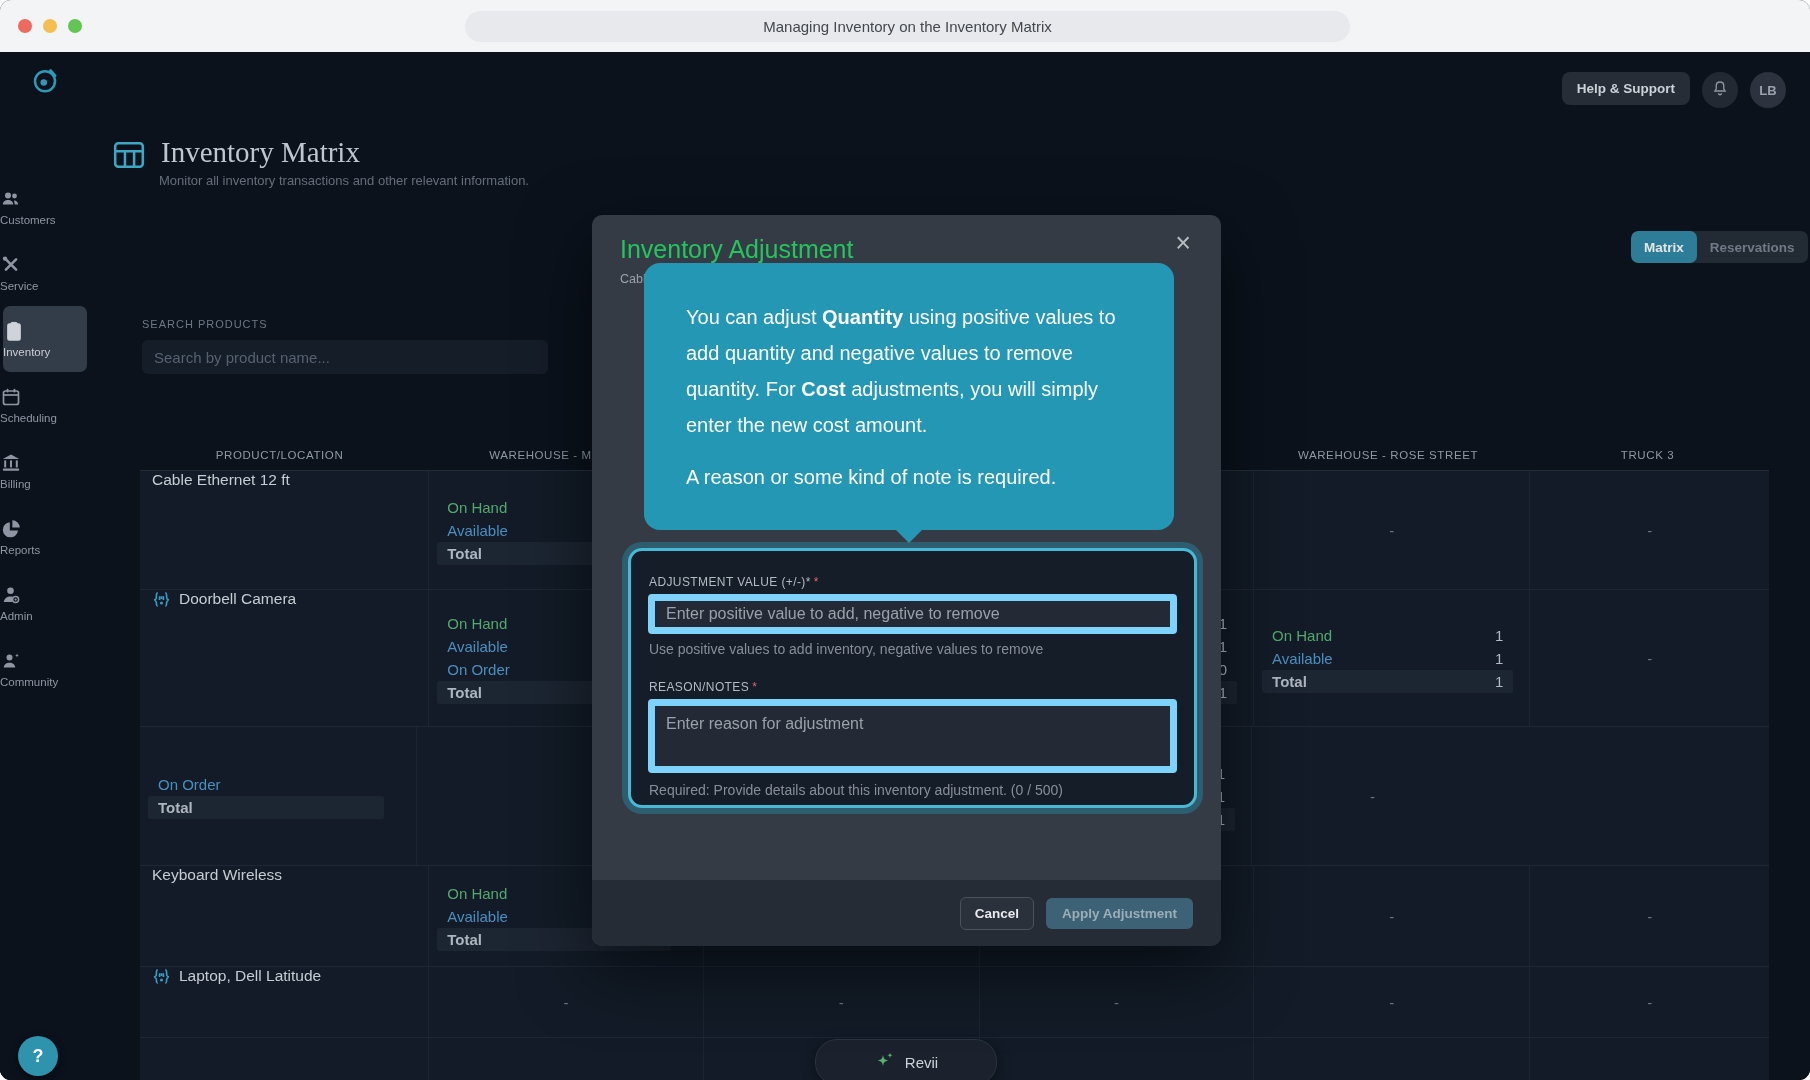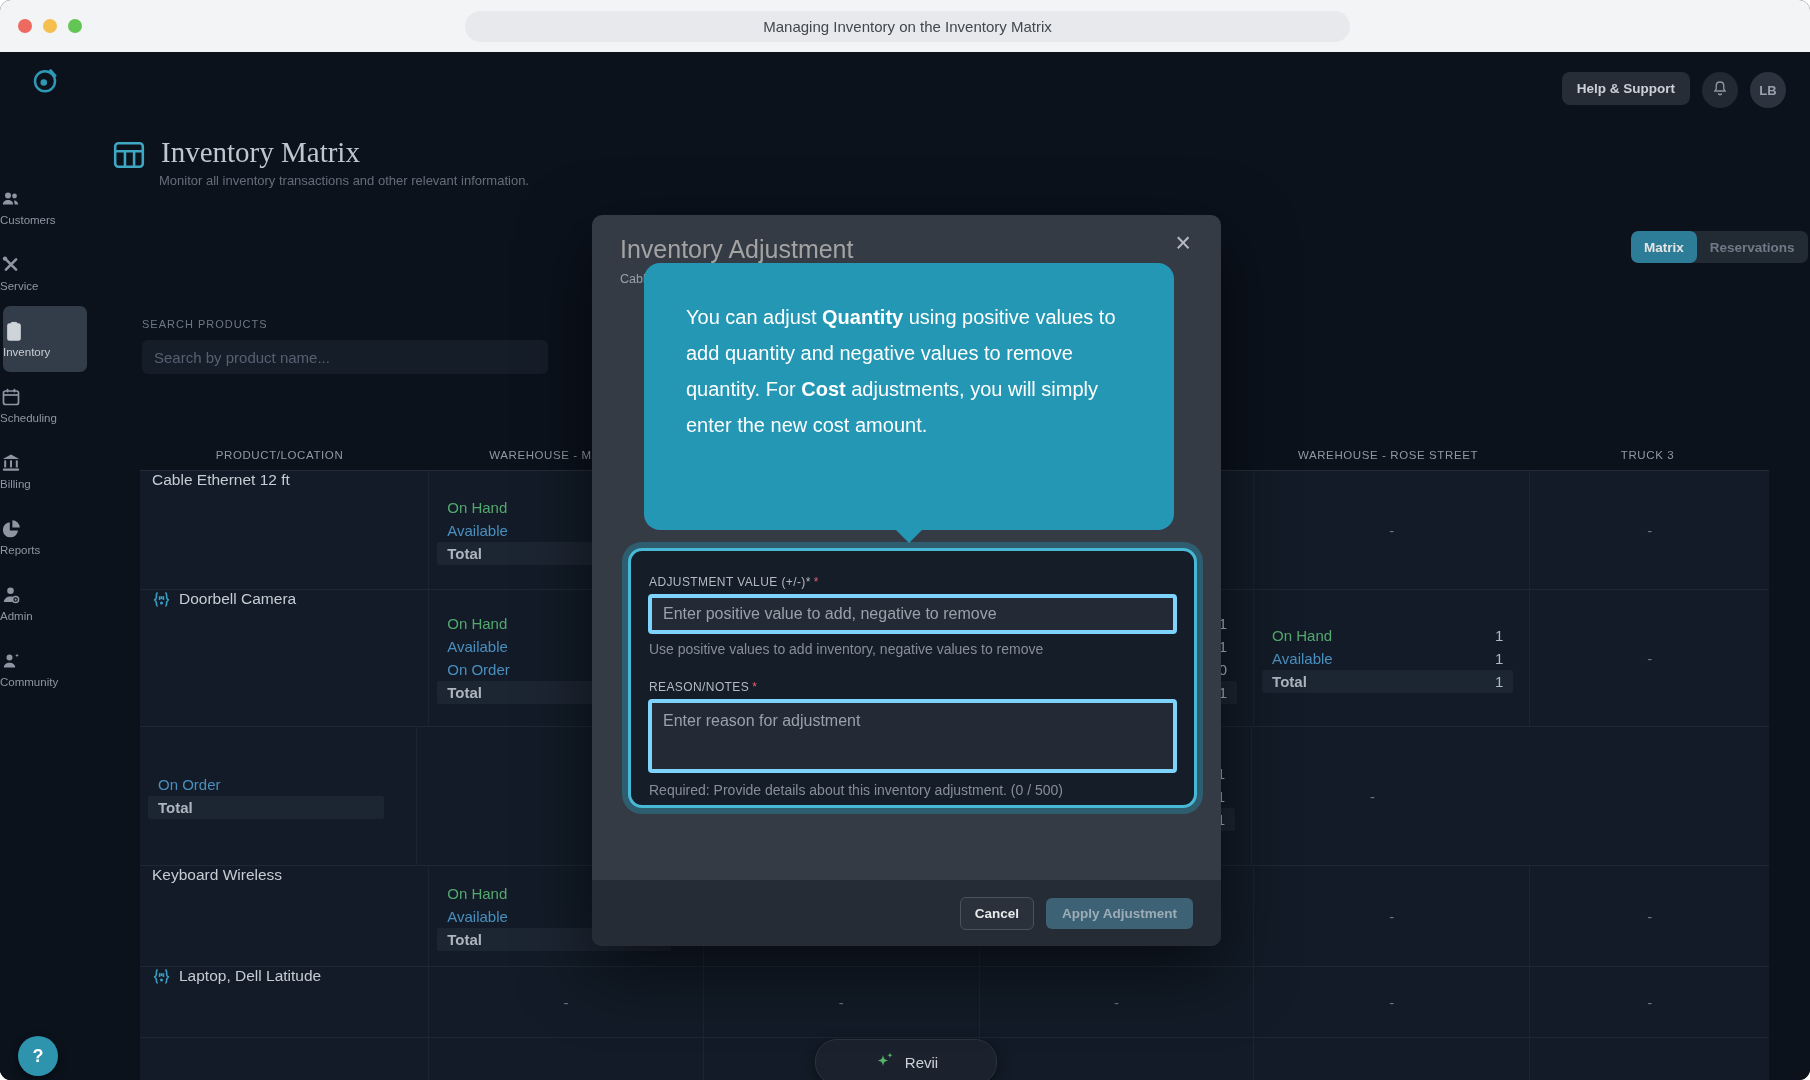--- a/index.html
+++ b/index.html
@@ -65,36 +65,36 @@
   .stat-line{display:flex;justify-content:space-between;align-items:center;height:23px;font-size:15px;padding:0 10px;border-radius:2px;}
   .stat-line .v{color:#b0b8c1;}
   .sl-green{color:#53a86e;} .sl-blue{color:#4a8fbe;}
   .stat-line.total{background:#1c2532;}
   .stat-line.total .l{color:#adb5bf;font-weight:bold;}
   .cell-dash{display:flex;align-items:center;justify-content:center;height:100%;color:#6b7480;font-size:15px;}
 
   
   .modal{position:absolute;left:592px;top:163px;width:629px;height:731px;background:#353b45;border-radius:10px;
     box-shadow:0 24px 70px rgba(0,0,0,.55);z-index:20;}
-  .modal-title{position:absolute;left:28px;top:20px;font-size:25px;font-weight:500;color:#a3a3a3;}
+  .modal-title{position:absolute;left:28px;top:20px;font-size:25px;font-weight:500;color:#22c55e;}
   .modal-sub{position:absolute;left:28px;top:57px;font-size:12.5px;color:#9ba1a9;}
   .modal-close{position:absolute;right:24px;top:14px;font-size:27px;color:#b7bcc3;background:none;border:none;cursor:pointer;line-height:1;}
   .modal-footer{position:absolute;left:0;bottom:0;width:100%;height:66px;background:#262c35;border-radius:0 0 10px 10px;
     display:flex;align-items:center;justify-content:flex-end;gap:12px;padding-right:28px;box-sizing:border-box;}
   .btn-cancel{background:#2a313b;border:1px solid #49525e;color:#e8eaed;font-weight:bold;font-size:13.5px;border-radius:6px;
     padding:8px 14px;cursor:pointer;}
   .btn-apply{background:#3d6276;border:none;color:#9badb6;font-weight:bold;font-size:13.5px;border-radius:6px;
     padding:8px 16px;cursor:pointer;}
 
   
   .ring{position:absolute;left:628px;top:496px;width:563px;height:254px;background:#151d28;border:3px solid #47b9d6;
     border-radius:14px;box-shadow:0 0 0 6px rgba(42,116,141,.6);z-index:22;}
   .f-label{position:absolute;left:18px;font-size:12px;letter-spacing:.4px;color:#b3bac2;}
   .f-label .req{color:#e0636e;margin-left:3px;}
-  .f-input, .f-area{position:absolute;left:17px;width:529px;background:#232a35;border:4px solid #7dd3fc;border-radius:4px;
+  .f-input, .f-area{position:absolute;left:17px;width:529px;background:#232a35;border:7px solid #7dd3fc;border-radius:4px;
     color:#c6ccd3;font-size:16px;padding:0 11px;font-family:"Liberation Sans",sans-serif;box-sizing:border-box;}
   .f-input::placeholder,.f-area::placeholder{color:#9aa1aa;}
   .f-area{padding-top:9px;resize:none;}
   .f-help{position:absolute;left:18px;font-size:14px;color:#878e98;}
 
   
   .tooltip{position:absolute;left:644px;top:211px;width:530px;height:267px;background:#2497b4;border-radius:16px;z-index:24;
     box-sizing:border-box;padding:20px 26px;color:#ffffff;font-size:20px;line-height:36px;}
   .tooltip p{margin:16px;}
   .tooltip p + p{margin-top:14px;}
@@ -496,17 +496,18 @@
       <div class="f-help" style="top:90px;">Use positive values to add inventory, negative values to remove</div>
       <div class="f-label" style="top:129px;">
         <span>REASON/NOTES</span><span class="req">*</span>
       </div>
       <textarea class="f-area" style="top: 148px; height: 74px;" placeholder="Enter reason for adjustment"></textarea>
       <div class="f-help" style="top:231px;">Required: Provide details about this inventory adjustment. (0 / 500)</div>
     </div>
 
     <div class="tooltip">
       <p id="tt-p1"><span>You can adjust </span><b>Quantity</b><span> using positive values to add quantity and negative values to remove quantity. For </span><b>Cost</b><span> adjustments, you will simply enter the new cost amount.</span></p>
+      <p>A reason or some kind of note is required.</p>
       <div class="arrow"></div>
     </div>
 
   </div>
 </div>
 
 </body></html>

